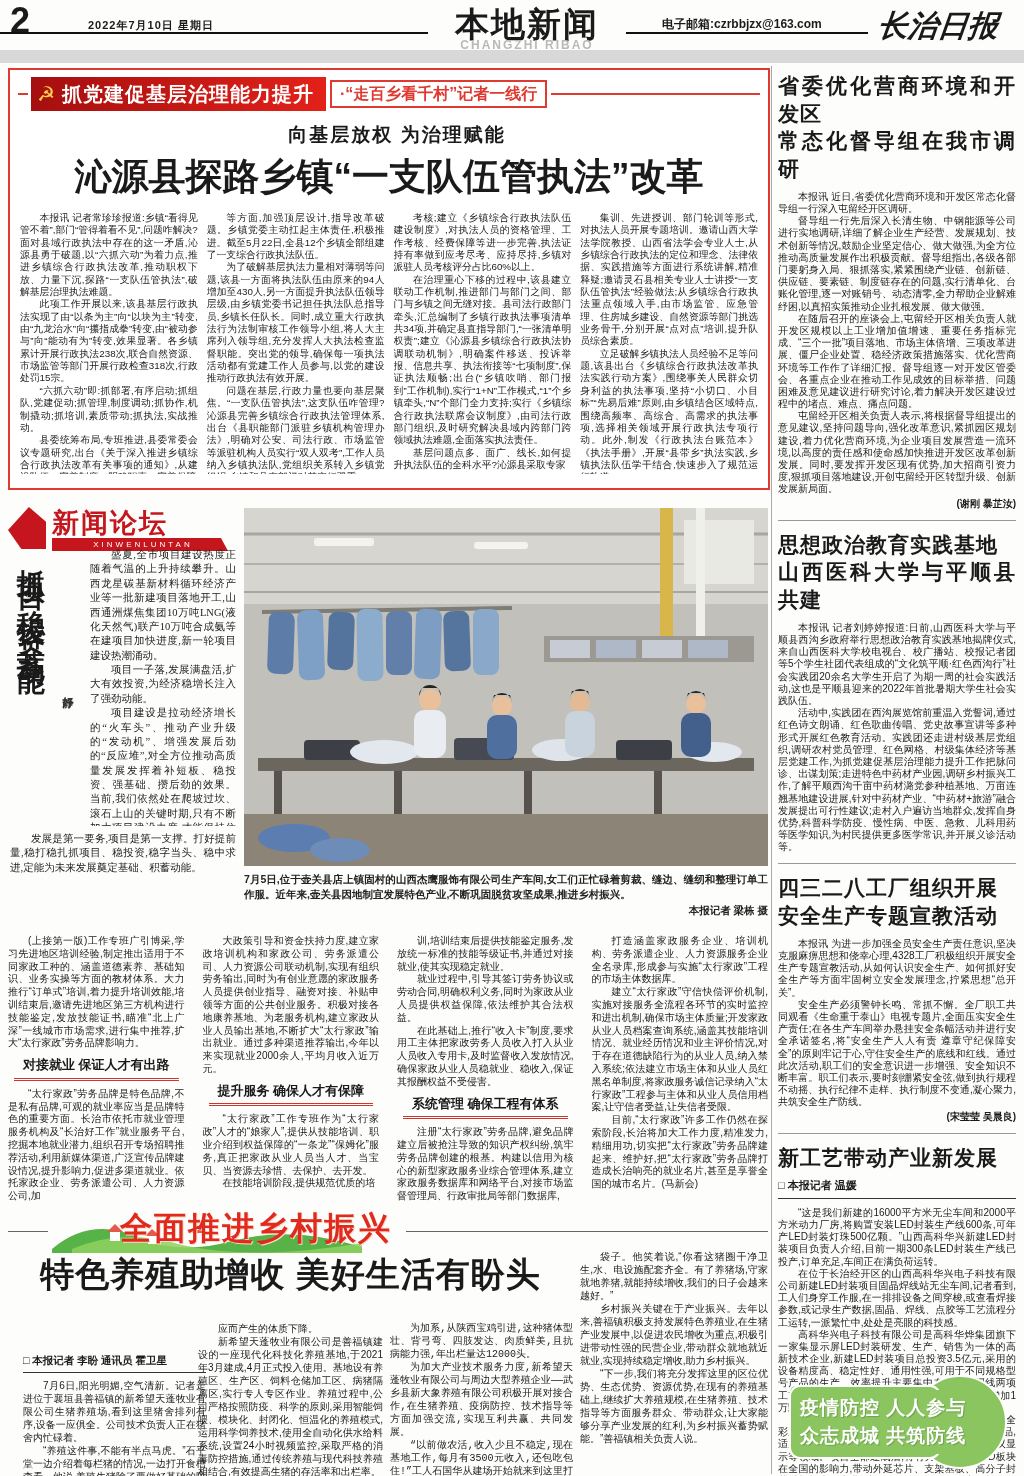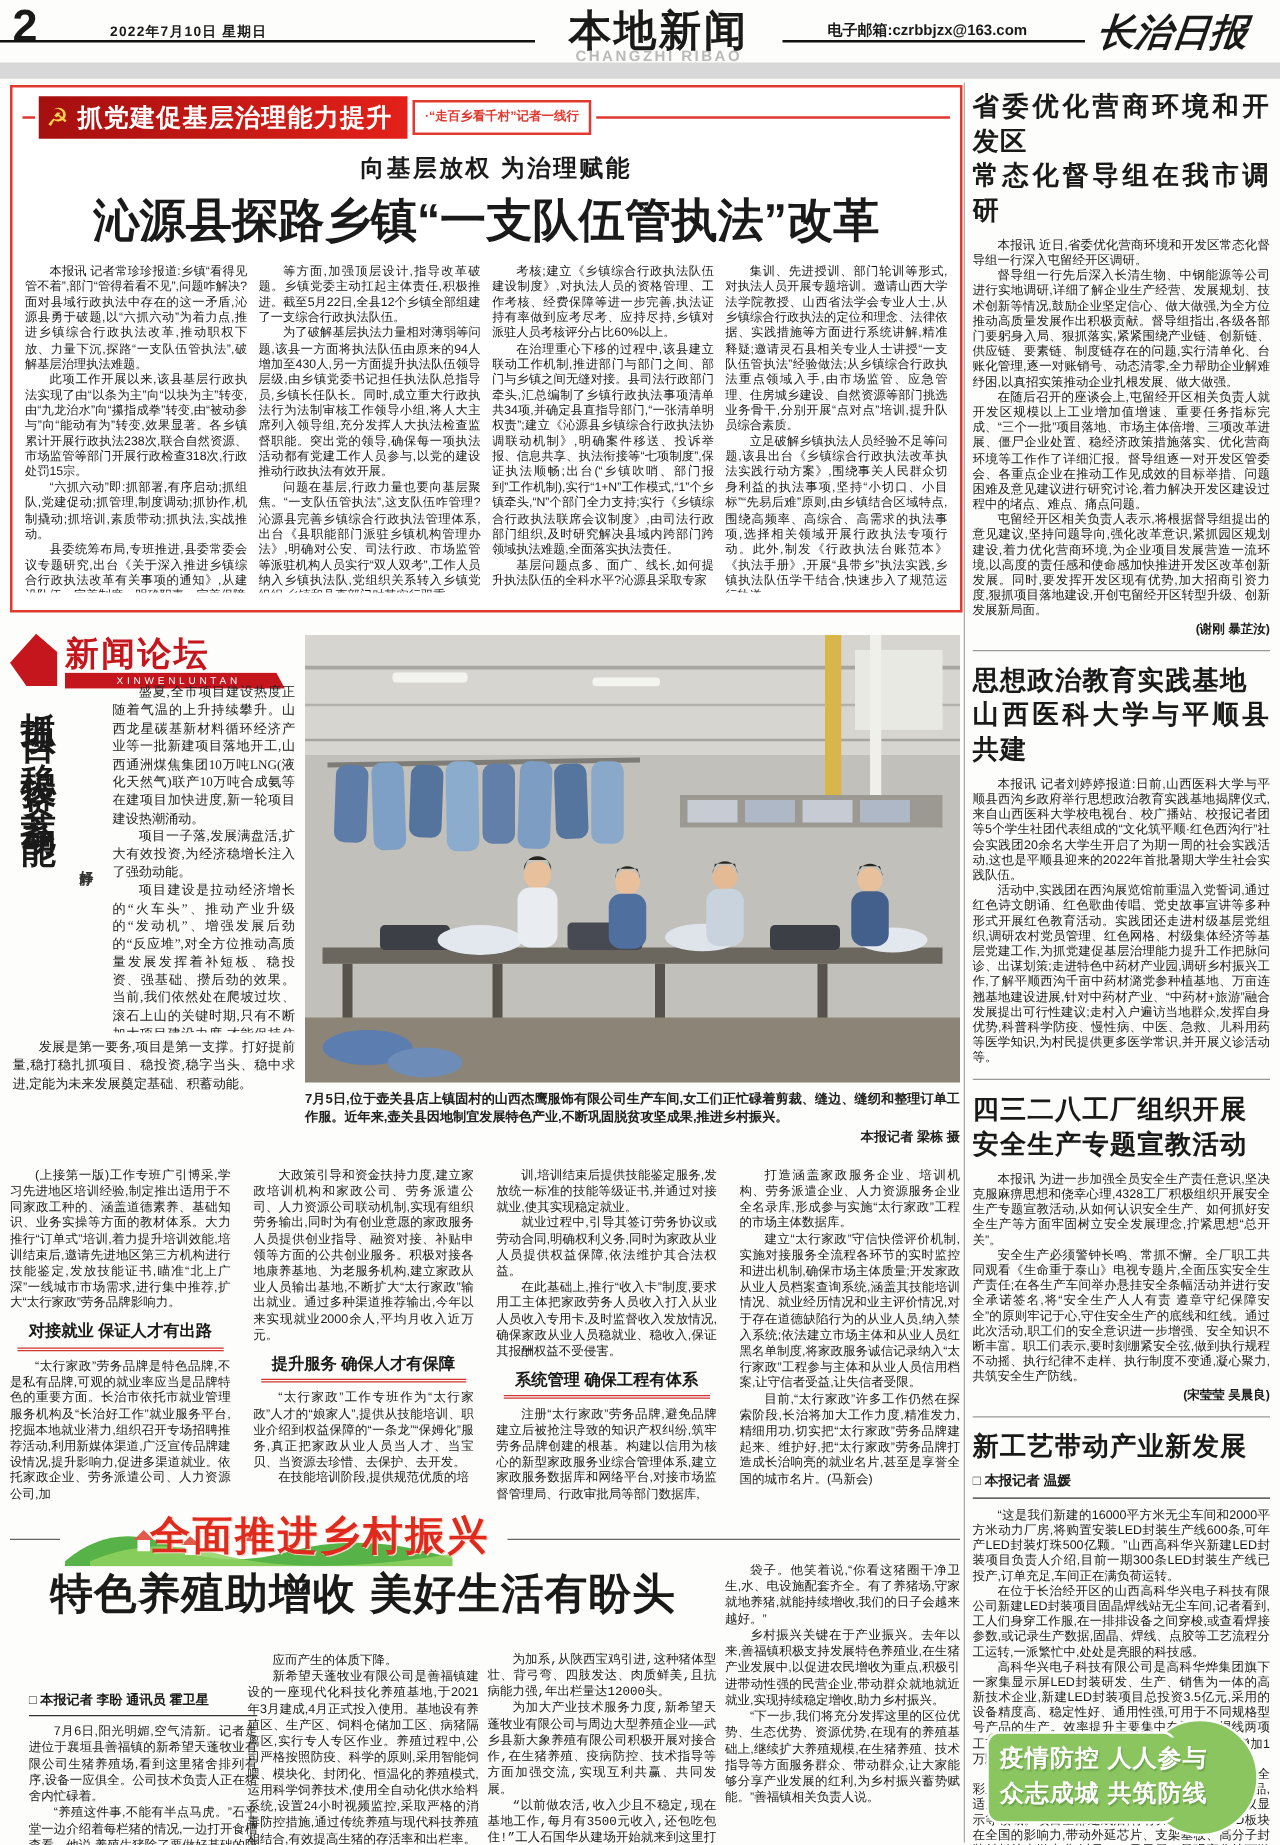--- a/index.html
+++ b/index.html
@@ -16,21 +16,21 @@
   .hmail{position:absolute;left:640px;top:16px;font-size:12px;font-weight:700;padding-left:22px;}
   .mast{position:absolute;left:878px;top:6px;font-size:30px;font-weight:900;font-style:italic;transform:skewX(-6deg);font-family:"Liberation Serif","DejaVu Serif",serif;}
   .grayband{position:absolute;left:0;top:50px;width:1024px;height:13px;background:#d8d8d8;}
   
   #lead{position:absolute;left:8px;top:68px;width:758px;height:418px;border:2px solid #e0392f;background:#fff;}
   .bannerrow{display:flex;align-items:center;margin:8px 8px 0 8px;height:32px;}
   .bdashl{width:10px;border-top:2px solid #e0392f;margin-right:3px;}
   .bred{display:flex;align-items:center;background:linear-gradient(90deg,#a50f0f,#e32119);color:#fff;
         font-size:20px;font-weight:900;padding:2px 12px 2px 6px;height:30px;letter-spacing:1px;}
   .emblem{color:#ffd34d;font-size:20px;margin-right:6px;}
-  .bwhite{border:2px solid #e0392f;color:#e0392f;font-size:10px;font-weight:900;height:24px;line-height:24px;padding:0 8px;margin-left:4px;}
+  .bwhite{border:2px solid #e0392f;color:#e0392f;font-size:16px;font-weight:900;height:24px;line-height:24px;padding:0 8px;margin-left:4px;}
   .bdashr{flex:1;border-top:2px solid #e0392f;margin-left:4px;}
   .kicker{text-align:center;font-size:19px;font-weight:900;margin-top:12px;letter-spacing:2px;padding-left:16px;}
   .headline1{text-align:center;font-size:37px;font-weight:900;letter-spacing:0px;margin-top:4px;}
   .leadcols{display:flex;gap:9px;padding:10px 10px 0 10px;}
   .lcol{width:178px;height:262px;overflow:hidden;font-size:9.8px;line-height:1.26;text-align:justify;}
   .lcol p,.jcol p,.fcol p,.sart p{margin:0;text-indent:2em;}
   
   #sbar{position:absolute;left:778px;top:66px;width:238px;height:1410px;overflow:hidden;}
   .vsep{position:absolute;left:771px;top:66px;height:1408px;border-left:1px solid #aaa;}
   .sart{font-size:10px;line-height:1.22;text-align:justify;}

